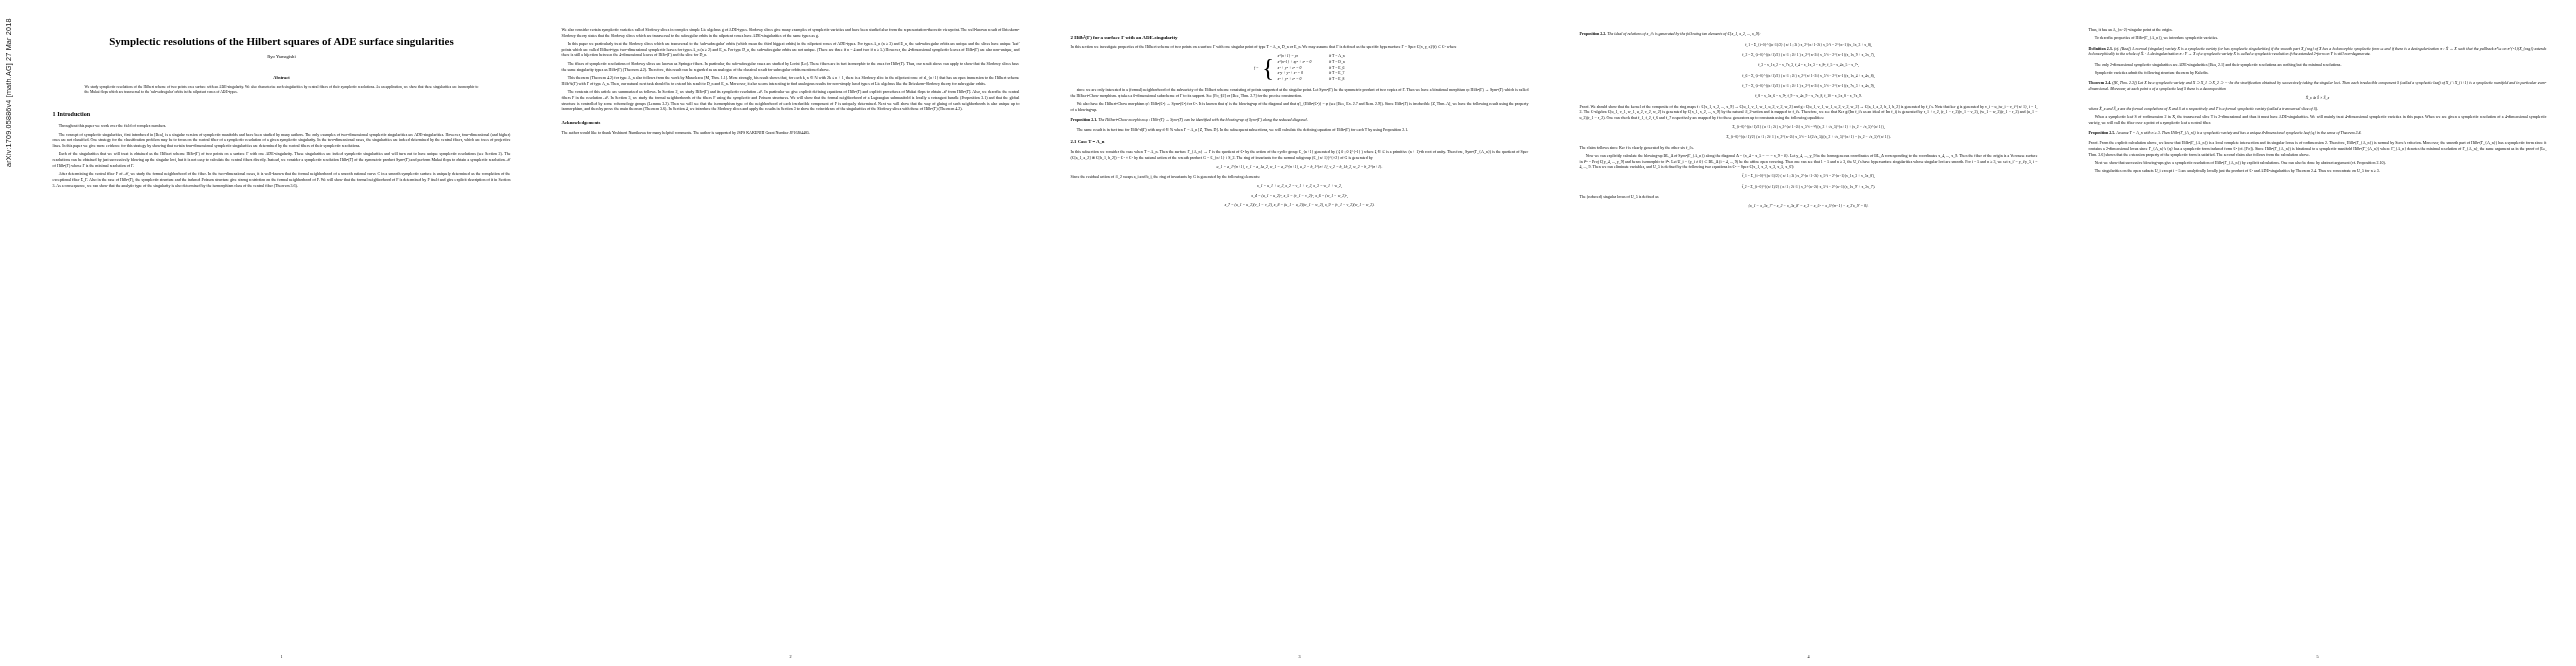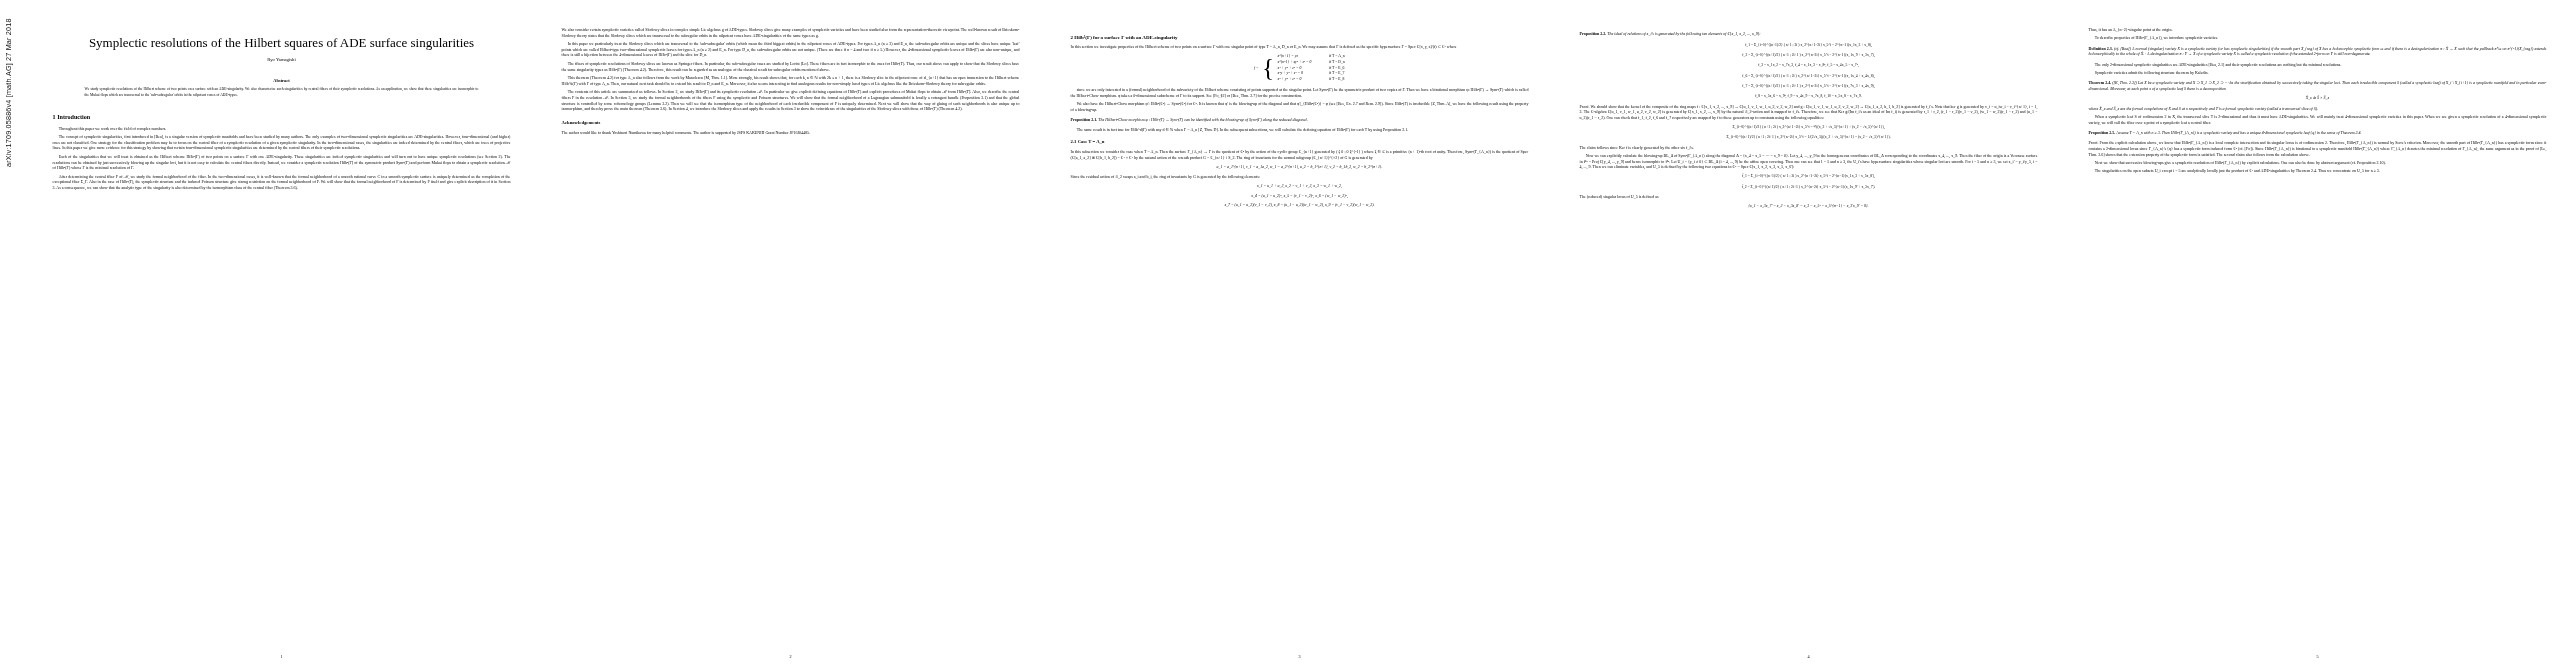--- a/index.html
+++ b/index.html
@@ -7,21 +7,21 @@
   .sheet{position:relative;width:2576px;height:667px;background:#fff;}
   .arxiv-stamp{
     position:absolute;left:4.4px;top:167px;width:289px;
     transform:rotate(-90deg);transform-origin:0 0;
     font-family:"Liberation Sans",sans-serif;font-size:7.2px;letter-spacing:0.2px;color:#111;
     white-space:nowrap;
   }
   .pages{position:absolute;left:27px;top:0;width:2545px;height:667px;display:flex;}
   .page{position:relative;width:509px;height:667px;box-sizing:border-box;padding:27px 25.6px 19px 25.6px;}
   .col{font-size:4px;line-height:1.42;text-align:justify;hyphens:auto;}
-  .title{font-size:13px;font-weight:normal;text-align:center;line-height:1.25;margin:7.8px 0 5.6px;}
+  .title{font-size:11px;font-weight:bold;text-align:center;line-height:1.25;margin:7.8px 0 5.6px;}
   .author{font-size:4.7px;text-align:center;margin:5.6px 0 14.5px;}
   .abs-head{font-size:4.4px;font-weight:bold;text-align:center;margin:2.2px 0 3.3px;}
   .abstract{font-size:3.7px;line-height:1.45;text-align:justify;margin:0 32px 14.5px;}
   .sec{font-size:6.1px;font-weight:bold;margin:7.8px 0 4.4px;}
   .sec-sm{font-size:5px;font-weight:bold;margin:6.7px 0 3.3px;}
   .subsec{font-size:4.7px;font-weight:bold;margin:6.7px 0 3.3px;}
   p{margin:0 0 2.8px;text-indent:6.1px;}
   p.noindent{text-indent:0;}
   .eq{text-align:center;font-style:italic;font-size:3.9px;margin:3.9px 0;line-height:1.5;}
   .it{font-style:italic;}

